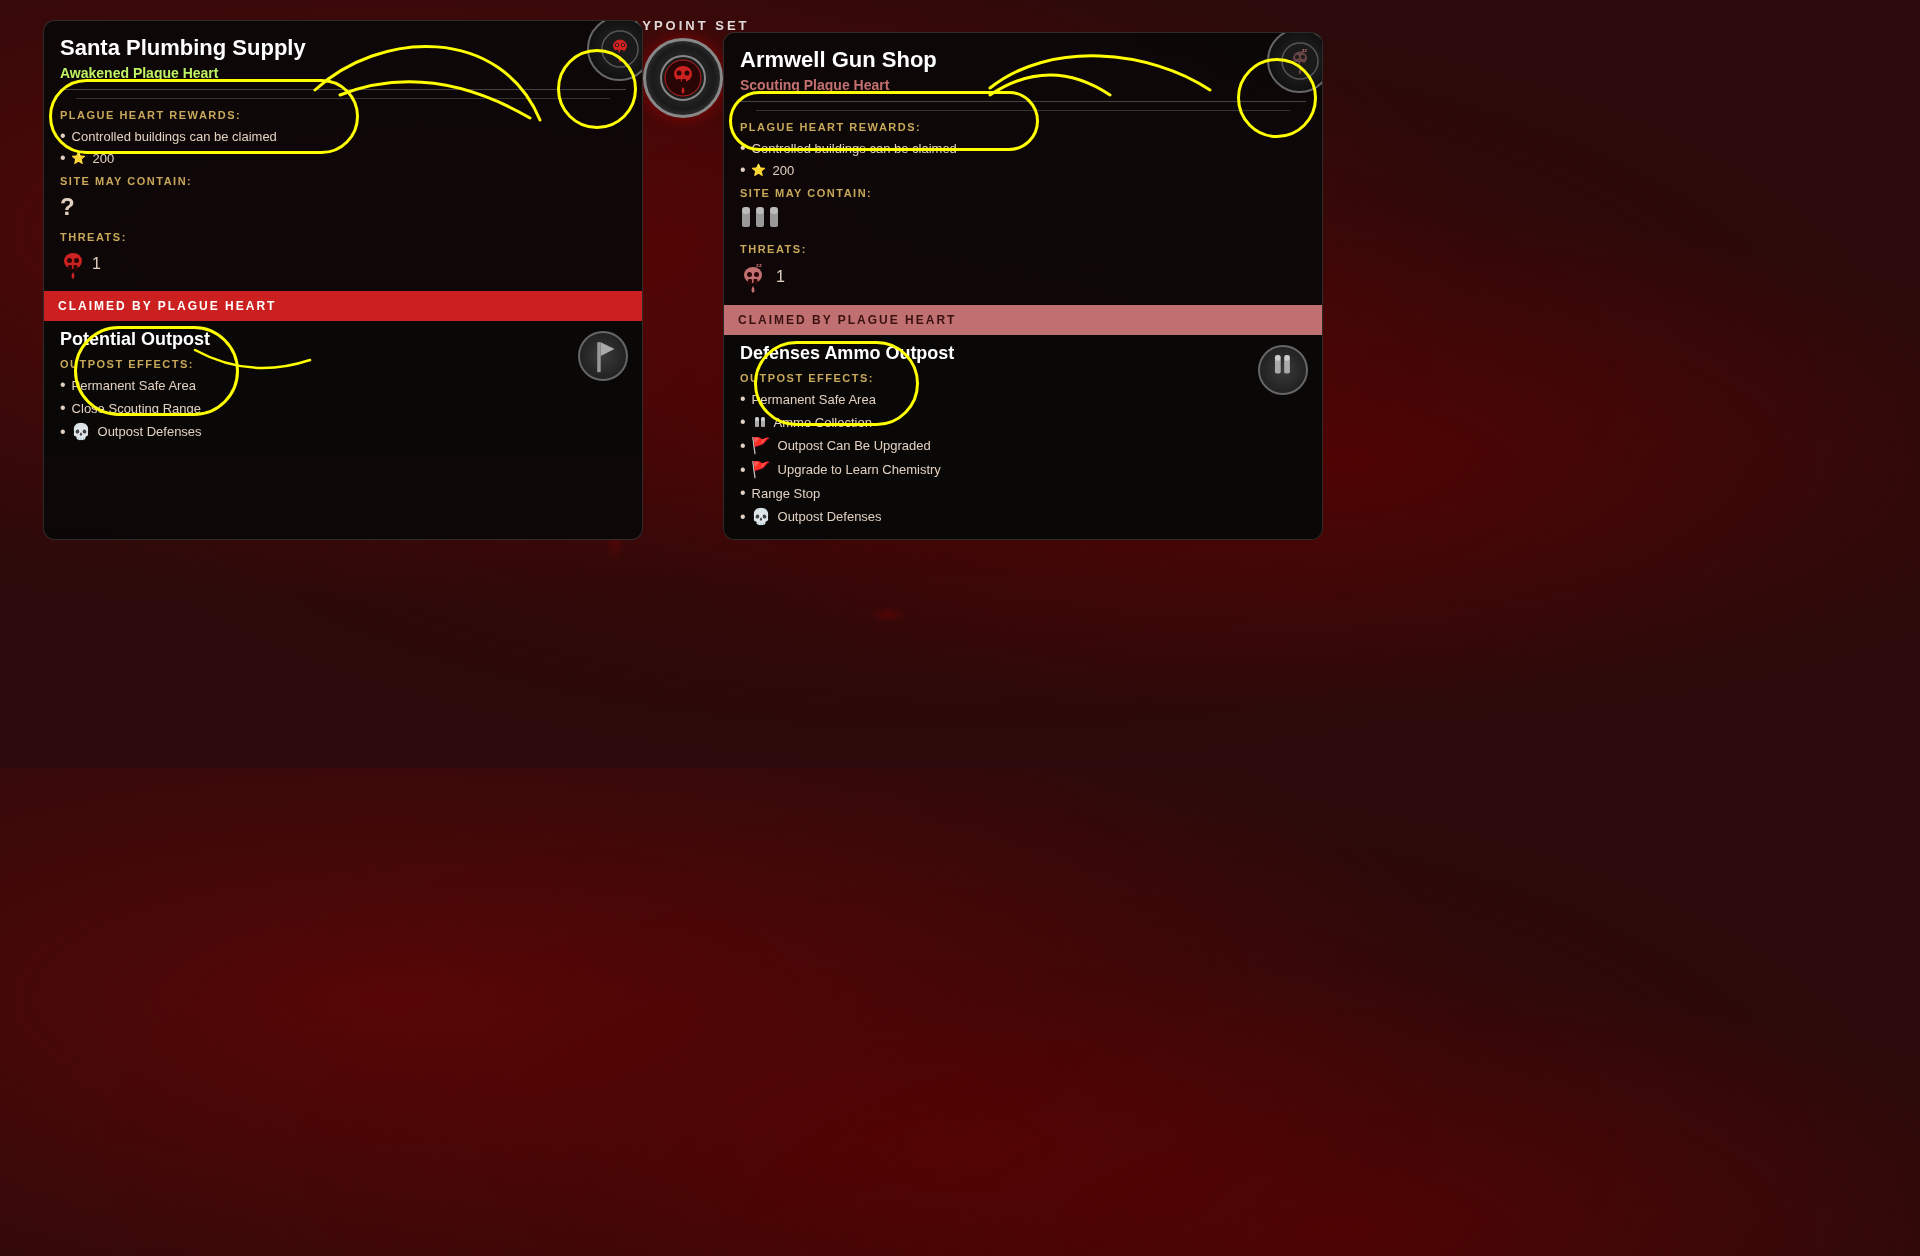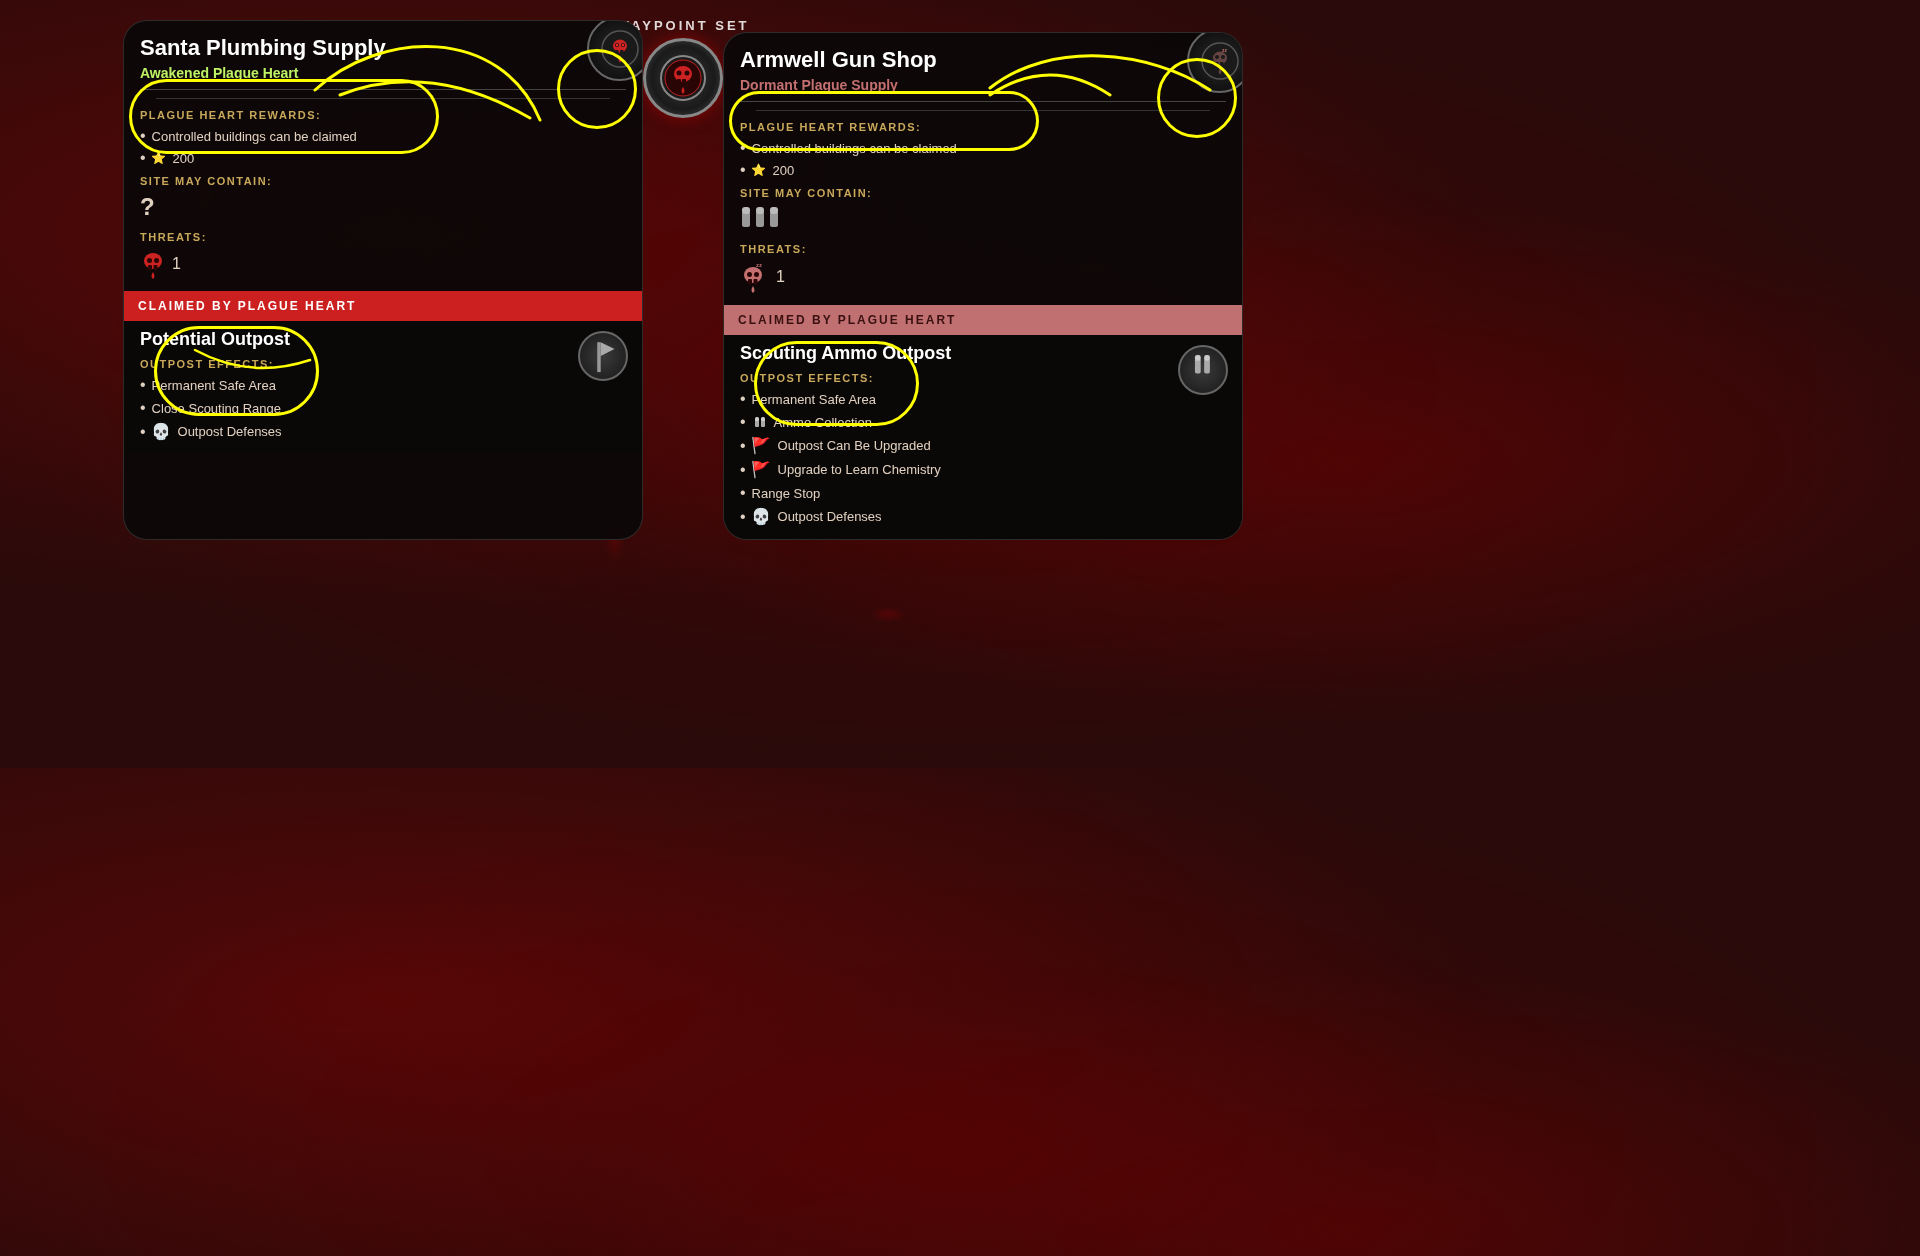--- a/index.html
+++ b/index.html
@@ -82,22 +82,22 @@
       left: 20px;
       right: 20px;
       display: flex;
       gap: 30px;
       justify-content: center;
     }
 
     
     .card {
       background: rgba(10, 8, 8, 0.92);
-      border-radius: 24px;
-      width: 520px;
+      border-radius: 12px;
+      width: 600px;
       overflow: hidden;
       border: 1px solid rgba(80,80,80,0.5);
       position: relative;
     }
 
     .card-top {
       padding: 14px 16px 12px;
       position: relative;
     }
 
@@ -518,21 +518,21 @@
           <circle cx="17" cy="16" r="2" fill="#1a1a1a"></circle>
           <circle cx="23" cy="16" r="2" fill="#1a1a1a"></circle>
 
           <text x="22" y="11" font-size="5" fill="#c47070" font-family="Arial" font-weight="bold">zz</text>
           <path d="M20 27 Q17.5 31 20 33.5 Q22.5 31 20 27Z" fill="#664444"></path>
         </svg>
       </div>
 
       <div class="card-top">
         <div class="card-title">Armwell Gun Shop</div>
-        <div class="plague-heart-status dormant">Dormant Plague Supply</div>
+        <div class="plague-heart-status dormant">Scouting Plague Heart</div>
         <div class="divider"></div>
 
         <div class="section-header">PLAGUE HEART REWARDS:</div>
         <ul class="bullet-list">
           <li>
             <span>Controlled buildings can be claimed</span>
           </li>
           <li>
             <span class="influence-star">⭐</span>
             <span>200</span>
@@ -577,21 +577,21 @@
         <div class="outpost-icon">
           <svg viewBox="0 0 40 40" fill="none" xmlns="http://www.w3.org/2000/svg">
 
             <rect x="13" y="10" width="5" height="13" rx="1.5" fill="#aaa"></rect>
             <rect x="13" y="7" width="5" height="5" rx="2" fill="#ccc"></rect>
             <rect x="21" y="10" width="5" height="13" rx="1.5" fill="#aaa"></rect>
             <rect x="21" y="7" width="5" height="5" rx="2" fill="#ccc"></rect>
           </svg>
         </div>
 
-        <div class="outpost-title">Scouting Ammo Outpost</div>
+        <div class="outpost-title">Defenses Ammo Outpost</div>
         <div class="outpost-effects-header">OUTPOST EFFECTS:</div>
         <ul class="effect-list">
           <li>
             <span>Permanent Safe Area</span>
           </li>
           <li>
             <svg width="16" height="16" viewBox="0 0 16 16" fill="none" xmlns="http://www.w3.org/2000/svg">
               <rect x="3" y="5" width="4" height="8" rx="1" fill="#aaa"></rect>
               <rect x="3" y="3" width="4" height="4" rx="1.5" fill="#ccc"></rect>
               <rect x="9" y="5" width="4" height="8" rx="1" fill="#aaa"></rect>

